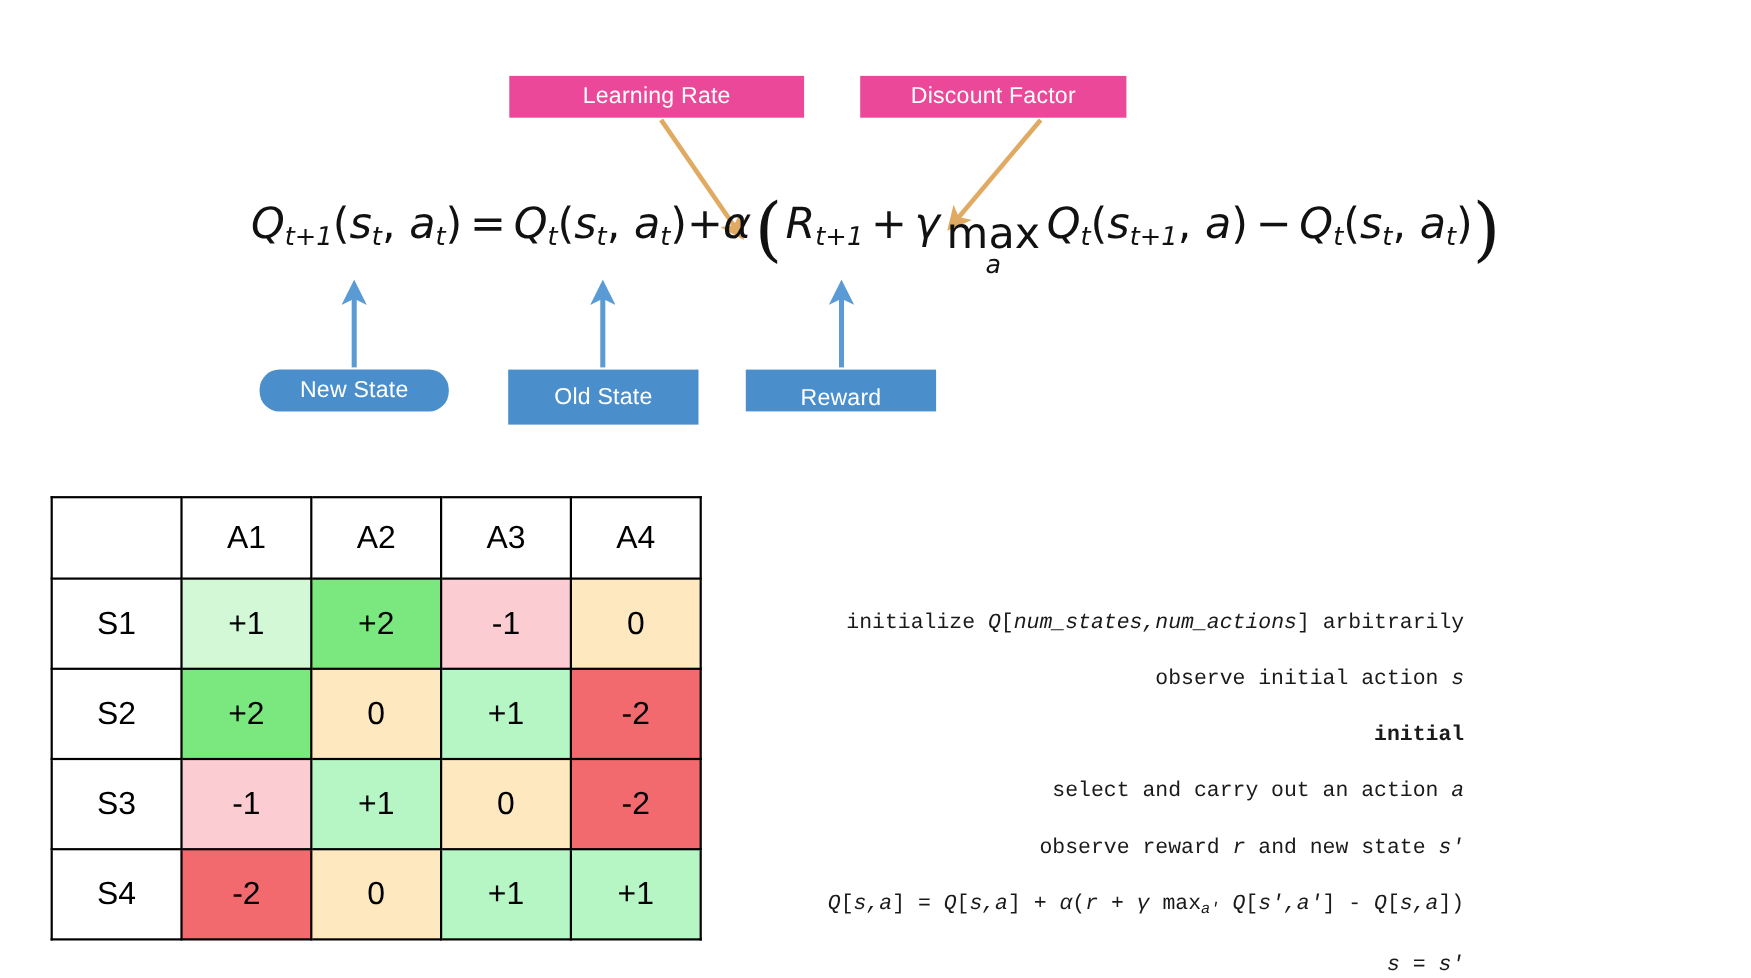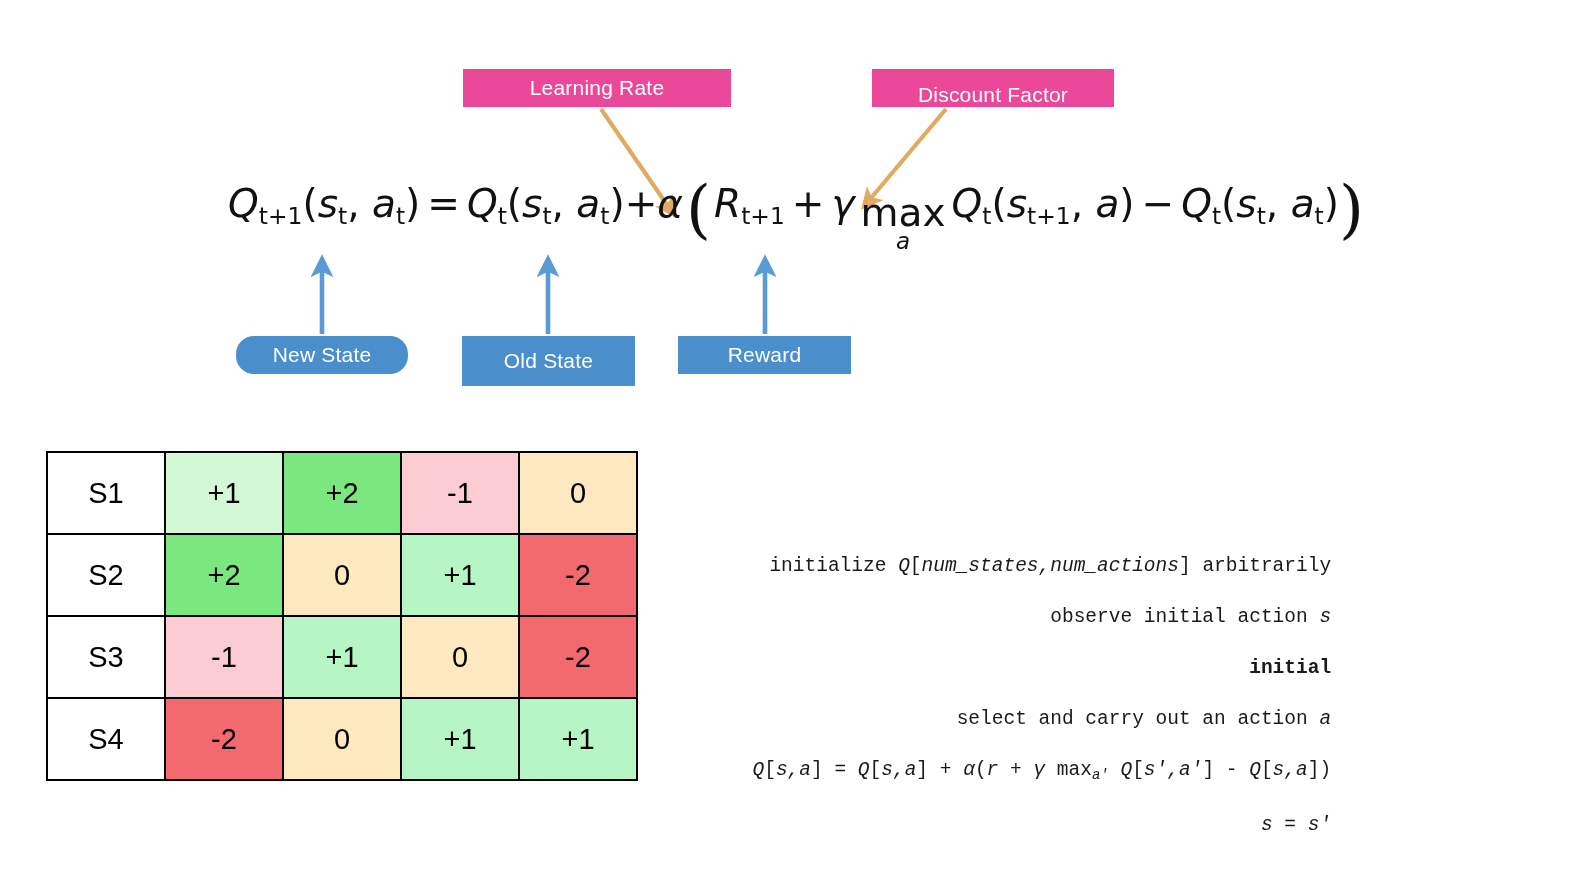--- a/index.html
+++ b/index.html
@@ -24,24 +24,24 @@
     justify-content: center;
     color: #ffffff;
     font-size: 21px;
     letter-spacing: 0.2px;
     white-space: nowrap;
   }
   .callout-orange { background: #ec4899; }
   .callout-blue   { background: #4a8fcc; }
 
   #learning-rate-label { left: 463px; top: 69px;  width: 268px; height: 38px; }
-  #discount-factor-label { left: 872px; top: 69px;  width: 242px; height: 38px; align-items: flex-end; }
+  #discount-factor-label { left: 782px; top: 69px;  width: 242px; height: 38px; }
   #new-state-label  { left: 236px; top: 336px; width: 172px; height: 38px; border-radius: 18px; }
   #old-state-label  { left: 462px; top: 336px; width: 173px; height: 50px; }
-  #reward-label     { left: 678px; top: 336px; width: 173px; height: 38px; }
+  #reward-label     { left: 678px; top: 336px; width: 173px; height: 38px; align-items: flex-end; }
 
   
   .arrow-svg {
     position: absolute;
     overflow: visible;
     pointer-events: none;
   }
 
   
   #formula {
@@ -57,20 +57,21 @@
   }
   #formula .var { font-style: italic; }
   #formula .big-paren {
     font-size: 64px;
     font-family: "DejaVu Serif", serif;
     vertical-align: -14px;
     font-weight: 300;
   }
   #formula sub {
     font-size: 0.60em;
+    font-style: italic;
     vertical-align: -0.30em;
     letter-spacing: 0;
   }
   .maxop {
     display: inline-flex;
     flex-direction: column;
     align-items: center;
     vertical-align: -0.22em;
     line-height: 1;
   }
@@ -162,20 +163,27 @@
 
 <div id="formula">
   <span class="var">Q</span><sub>t+1</sub><span>(</span><span class="var">s</span><sub>t</sub><span>, </span><span class="var">a</span><sub>t</sub><span>)</span><span class="op">=</span><span class="var">Q</span><sub>t</sub><span>(</span><span class="var">s</span><sub>t</sub><span>, </span><span class="var">a</span><sub>t</sub><span>)</span><span>+</span><span class="var">α</span><span class="big-paren thin">(</span><span class="var">R</span><sub>t+1</sub><span class="op">+</span><span class="var">γ</span><span class="thin"></span><span class="maxop">
       <span class="m-top">max</span>
       <span class="m-bot">a</span>
     </span><span class="thin"></span><span class="var">Q</span><sub>t</sub><span>(</span><span class="var">s</span><sub>t+1</sub><span>, </span><span class="var">a</span><span>)</span><span class="op">−</span><span class="var">Q</span><sub>t</sub><span>(</span><span class="var">s</span><sub>t</sub><span>, </span><span class="var">a</span><sub>t</sub><span>)</span><span class="big-paren">)</span>
 </div>
 
 <table id="q-table">
   <tbody id="q-table-body">
+      <tr class="header-row">
+        <td class="corner"></td>
+        <td>A1</td>
+        <td>A2</td>
+        <td>A3</td>
+        <td>A4</td>
+      </tr>
       <tr>
         <td>S1</td>
         <td style="background: rgb(211, 248, 214);">+1</td>
         <td style="background: rgb(122, 232, 126);">+2</td>
         <td style="background: rgb(251, 204, 210);">-1</td>
         <td style="background: rgb(253, 232, 192);">0</td>
       </tr>
       <tr>
         <td>S2</td>
         <td style="background: rgb(122, 232, 126);">+2</td>
@@ -198,16 +206,17 @@
         <td style="background: rgb(182, 245, 196);">+1</td>
       </tr>
     </tbody>
 </table>
 
 <div id="pseudocode">
 <div class="line"><span>initialize </span><span class="it">Q</span><span>[</span><span class="it">num_states,num_actions</span><span>] arbitrarily</span></div>
 <div class="line"><span>observe initial action </span><span class="it">s</span></div>
 <div class="line"><span class="kw">initial</span></div>
 <div class="line"><span>     select and carry out an action </span><span class="it">a</span></div>
+<div class="line"><span>     observe reward </span><span class="it">r</span><span> and new state </span><span class="it">s'</span></div>
 <div class="line"><span>     </span><span class="it">Q</span><span>[</span><span class="it">s,a</span><span>] = </span><span class="it">Q</span><span>[</span><span class="it">s,a</span><span>] + </span><span class="it">α</span><span>(</span><span class="it">r</span><span> + </span><span class="it">γ</span><span> max</span><span class="sb">a'</span><span> </span><span class="it">Q</span><span>[</span><span class="it">s',a'</span><span>] - </span><span class="it">Q</span><span>[</span><span class="it">s,a</span><span>])</span></div>
 <div class="line"><span>     </span><span class="it">s</span><span> = </span><span class="it">s'</span></div>
 
 </div>
 
 </body></html>

